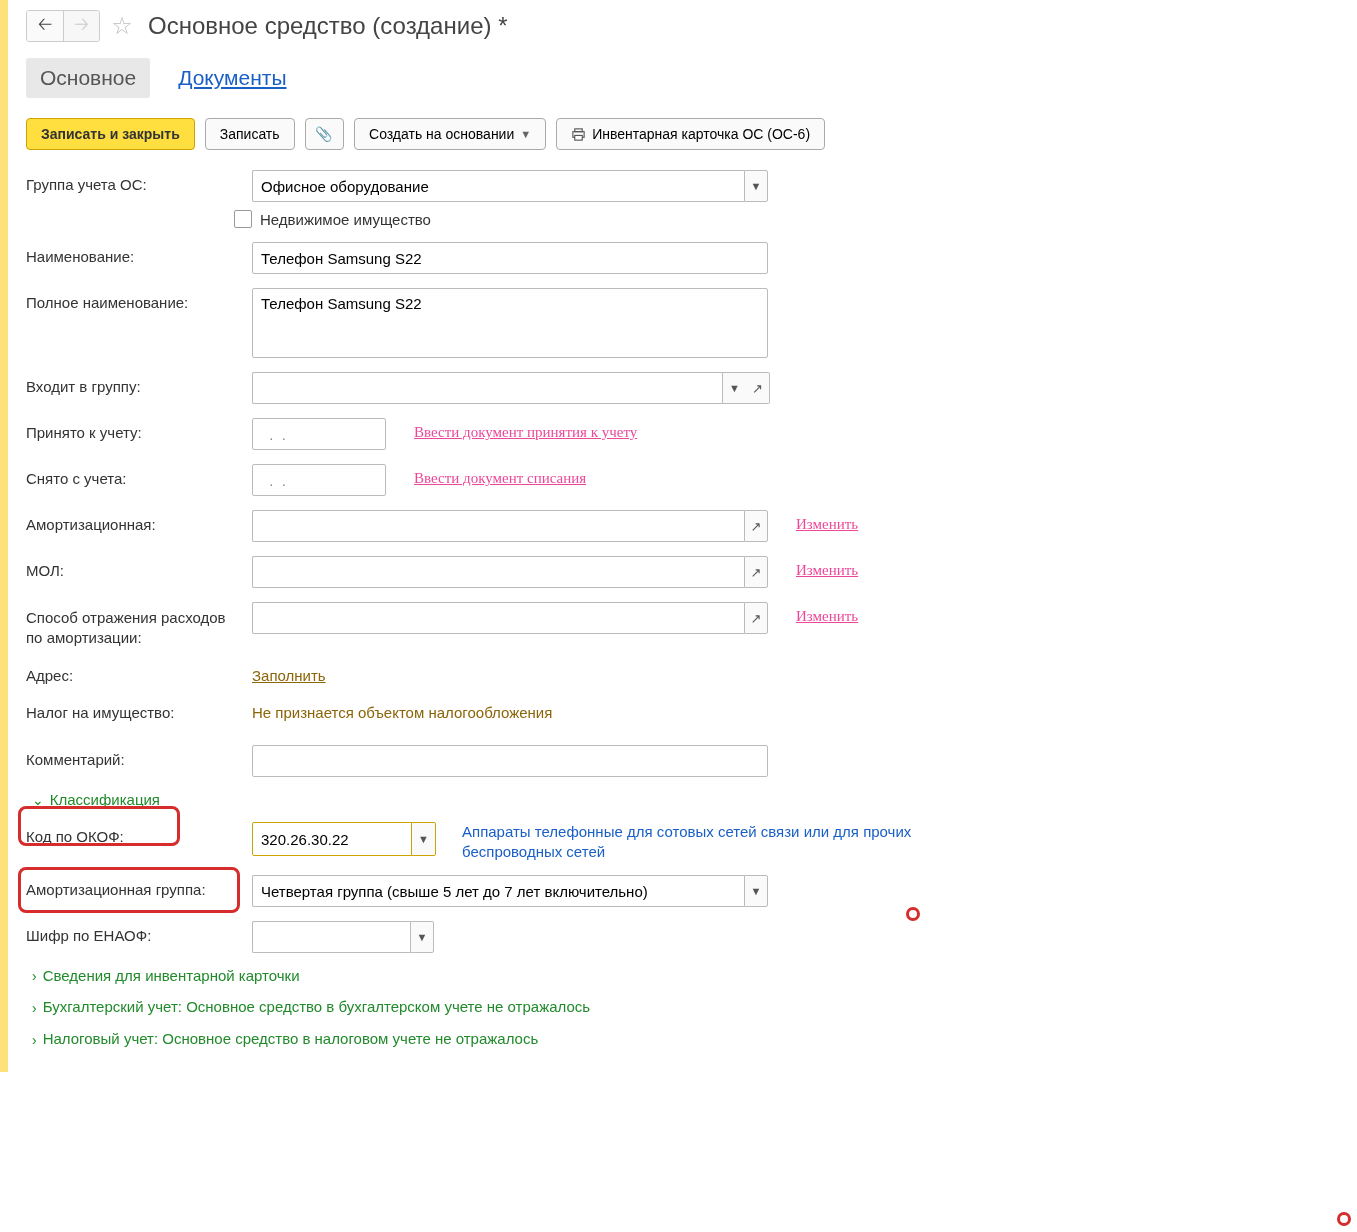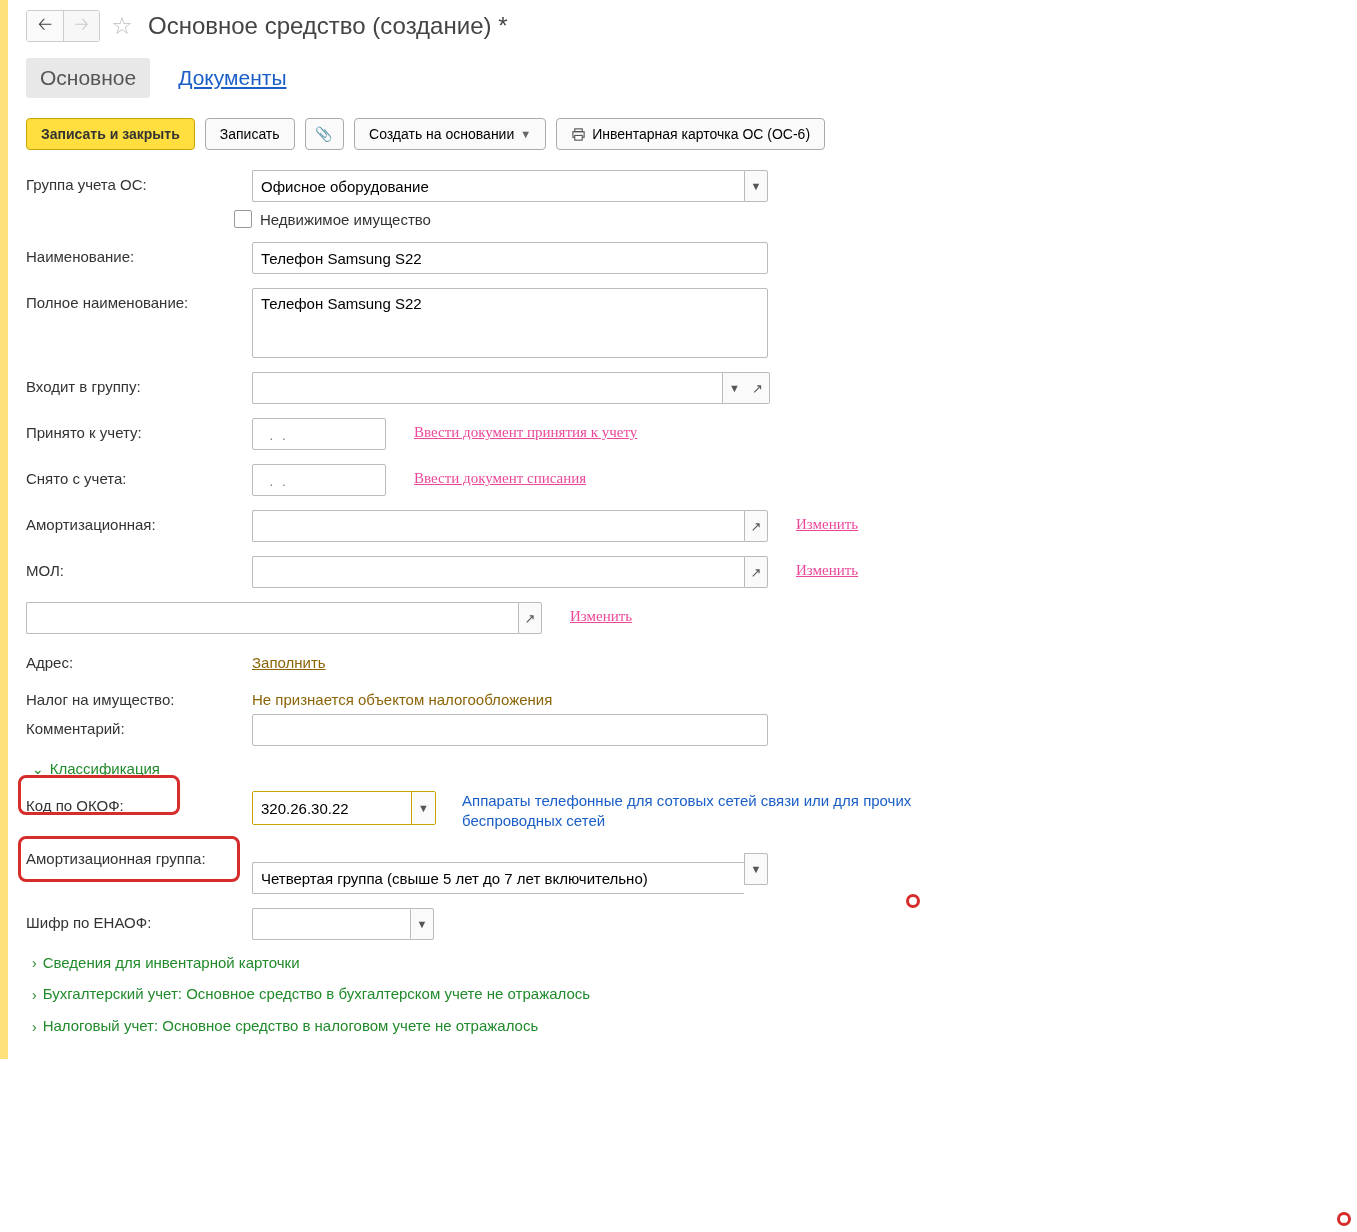--- a/index.html
+++ b/index.html
@@ -95,21 +95,21 @@
   .input, .textarea, .select-box {
     border:1px solid #bbb;
     border-radius:2px;
     padding:6px 8px;
     font-size:15px;
     background:#fff;
     font-family:inherit;
   }
   .input { width: 516px; height:32px; }
   .textarea { width:516px; height:70px; resize:none; }
-  .select-wrap { display:flex;align-items:center; }
+  .select-wrap { display:flex; }
   .select-input {
     border:1px solid #bbb; border-right:none;
     padding:6px 8px; height:32px; font-size:15px;
     border-radius:2px 0 0 2px; background:#fff;
   }
   .select-btn {
     width:24px; height:32px;
     border:1px solid #bbb;
     border-radius:0 2px 2px 0;
     background:#fafafa;
@@ -256,33 +256,34 @@
   <div class="form-row">
     <div class="form-label">МОЛ:</div>
     <div class="select-wrap">
       <input class="select-input" style="width: 492px;" value="">
       <div class="ext-btn" style="border-left:1px solid #bbb;border-radius:0 2px 2px 0">↗</div>
     </div>
     <span style="padding-top:6px;margin-left:10px" class="link">Изменить</span>
   </div>
 
   <div class="form-row">
+    <div class="form-label" style="line-height:1.3">Способ отражения расходов по амортизации:</div>
     <div class="select-wrap">
       <input class="select-input" style="width: 492px;" value="">
       <div class="ext-btn" style="border-left:1px solid #bbb;border-radius:0 2px 2px 0">↗</div>
     </div>
     <span style="padding-top:6px;margin-left:10px" class="link">Изменить</span>
   </div>
 
   <div class="form-row">
     <div class="form-label">Адрес:</div>
     <span style="padding-top:6px" class="link-brown">Заполнить</span>
   </div>
 
-  <div class="form-row" style="margin-bottom:6px">
+  <div class="form-row" style="margin-bottom:24px">
     <div class="form-label">Налог на имущество:</div>
     <span style="padding-top:6px" class="static-brown">Не признается объектом налогообложения</span>
   </div>
 
   <div class="form-row">
     <div class="form-label">Комментарий:</div>
     <input class="input" value="" style="">
   </div>
 
   <div class="form-group">
@@ -298,21 +299,21 @@
         <input class="select-input" style="width: 158px;" value="320.26.30.22">
         <div class="select-btn">▼</div>
       </div>
       <span class="okof-desc" style="margin-left:8px">Аппараты телефонные для сотовых сетей связи или для прочих беспроводных сетей</span>
     </div>
 
     <div class="form-row" style="position:relative">
       <div class="form-label" style="width:208px">Амортизационная группа:</div>
       <div class="highlight-box" style="left:-8px;top:-8px;width:222px;height:46px"></div>
       <div class="select-wrap">
-        <input class="select-input" style="width: 492px; margin-top: 18px;" value="Четвертая группа (свыше 5 лет до 7 лет включительно)">
+        <input class="select-input" style="width: 492px;" value="Четвертая группа (свыше 5 лет до 7 лет включительно)">
         <div class="select-btn">▼</div>
       </div>
     </div>
 
     <div class="form-row" style="position:relative">
       <div class="form-label">Шифр по ЕНАОФ:</div>
       <div class="select-wrap">
         <input class="select-input" style="width: 158px;" value="">
         <div class="select-btn">▼</div>
       </div>

